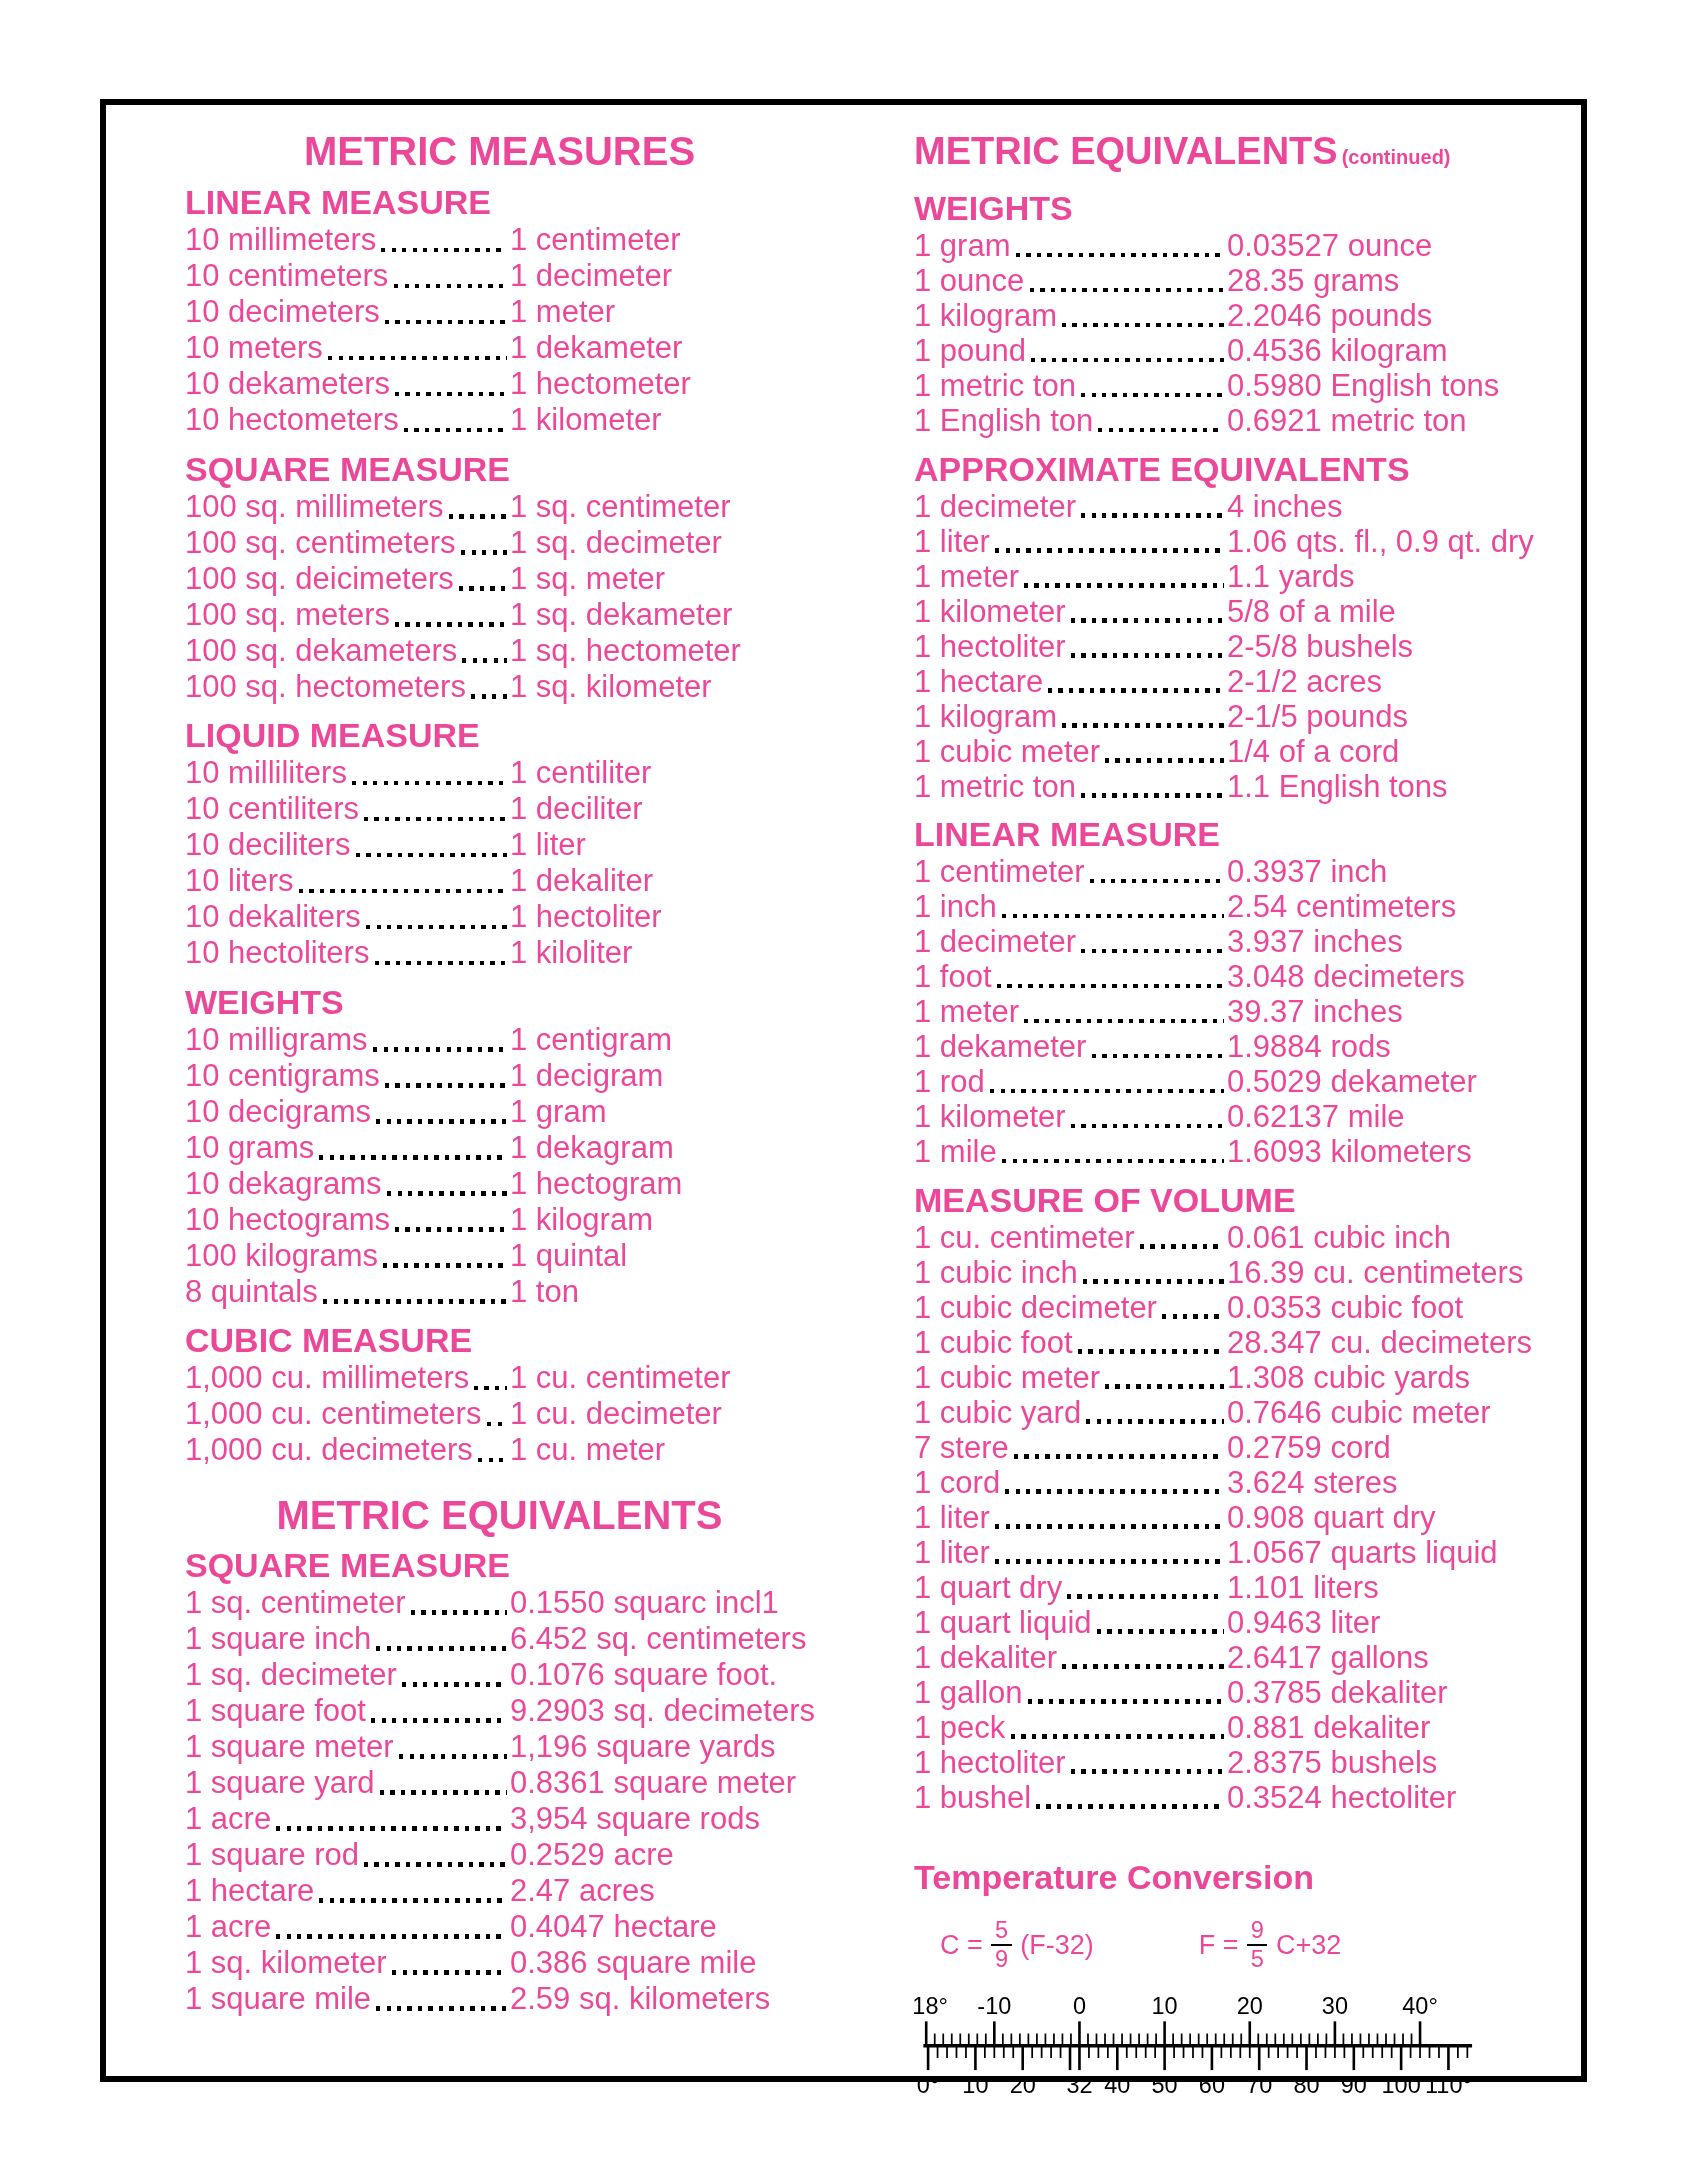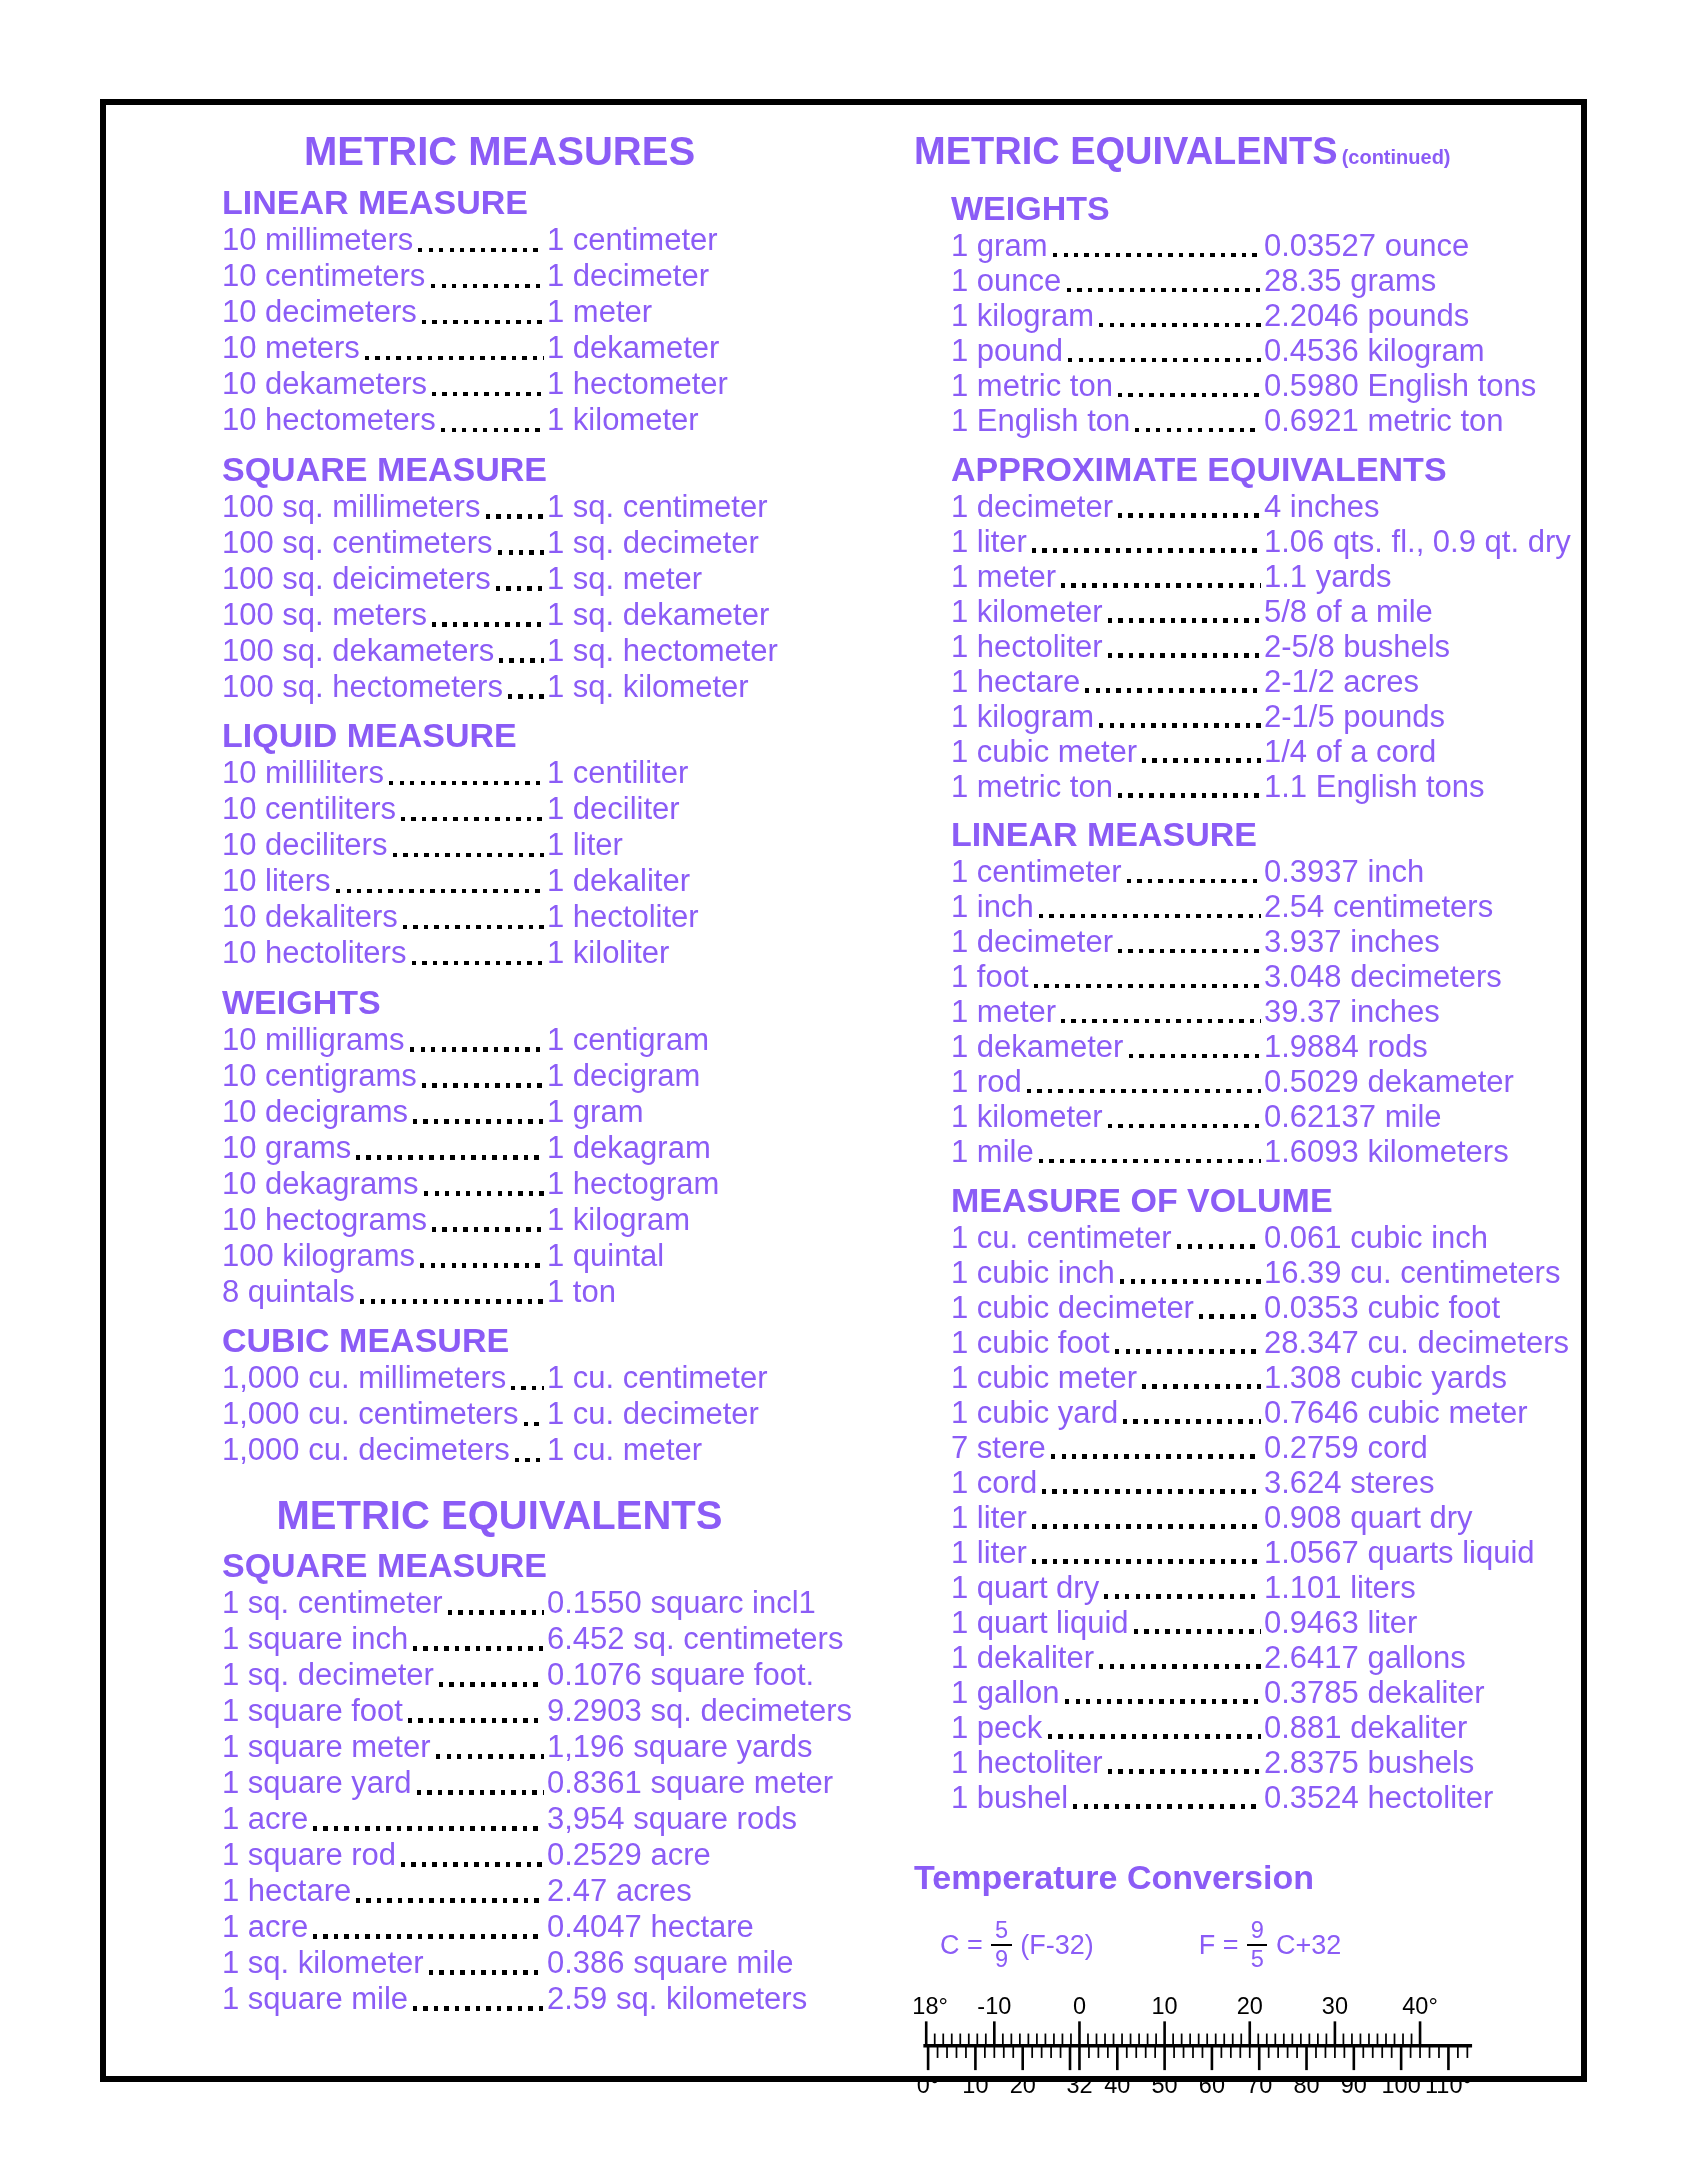--- a/index.html
+++ b/index.html
@@ -1,37 +1,37 @@
 <!DOCTYPE html>
 <html style="font-size:14px"><head>
 <meta charset="utf-8">
 <style>
   html,body{margin:0;padding:0;background:#ffffff;}
   .page{
     position:relative;width:1687px;height:2184px;background:#ffffff;
-    font-family:"Liberation Sans", sans-serif;color:#8b5cf6;overflow:hidden;
+    font-family:"Liberation Sans", sans-serif;color:#ec4899;overflow:hidden;
   }
   .frame{
     position:absolute;left:100px;top:99px;width:1487px;height:1983px;
     border:6.1px solid #000;box-sizing:border-box;background:#fff;
   }
   .col{position:absolute;top:23.6px;}
   .col-left{left:79px;width:694px;}
   .col-right{left:808px;width:668px;}
 
   h1.page-title{
     font-size:40px;line-height:45px;font-weight:bold;margin:0 0 8.7px 0;
     text-align:center;width:629px;white-space:nowrap;
   }
   h1.right-title{text-align:left;width:auto;font-size:38px;}
   h1.title2{margin:24.5px 0 7px 0;}
   .cont{font-size:20px;margin-left:4px;}
 
   h2.sec-heading{font-size:34px;line-height:40px;font-weight:bold;margin:0;white-space:nowrap;}
-  .section{margin-bottom:10.5px;margin-left:37px;}
+  .section{margin-bottom:10.5px;}
 
   .row{display:flex;align-items:flex-end;height:36px;line-height:36px;font-size:31px;}
   .col-right .row{height:35px;line-height:35px;}
   .lead{display:flex;width:325px;flex:0 0 auto;}
   .col-right .lead{width:313px;}
   .lbl{white-space:nowrap;}
   .val{white-space:nowrap;}
   .dots{
     flex:1 1 auto;height:4.4px;align-self:flex-end;margin:0 3.5px 6.1px 5.2px;
     background-image:repeating-linear-gradient(90deg,#000 0 4.4px,transparent 4.4px 10.5px);

